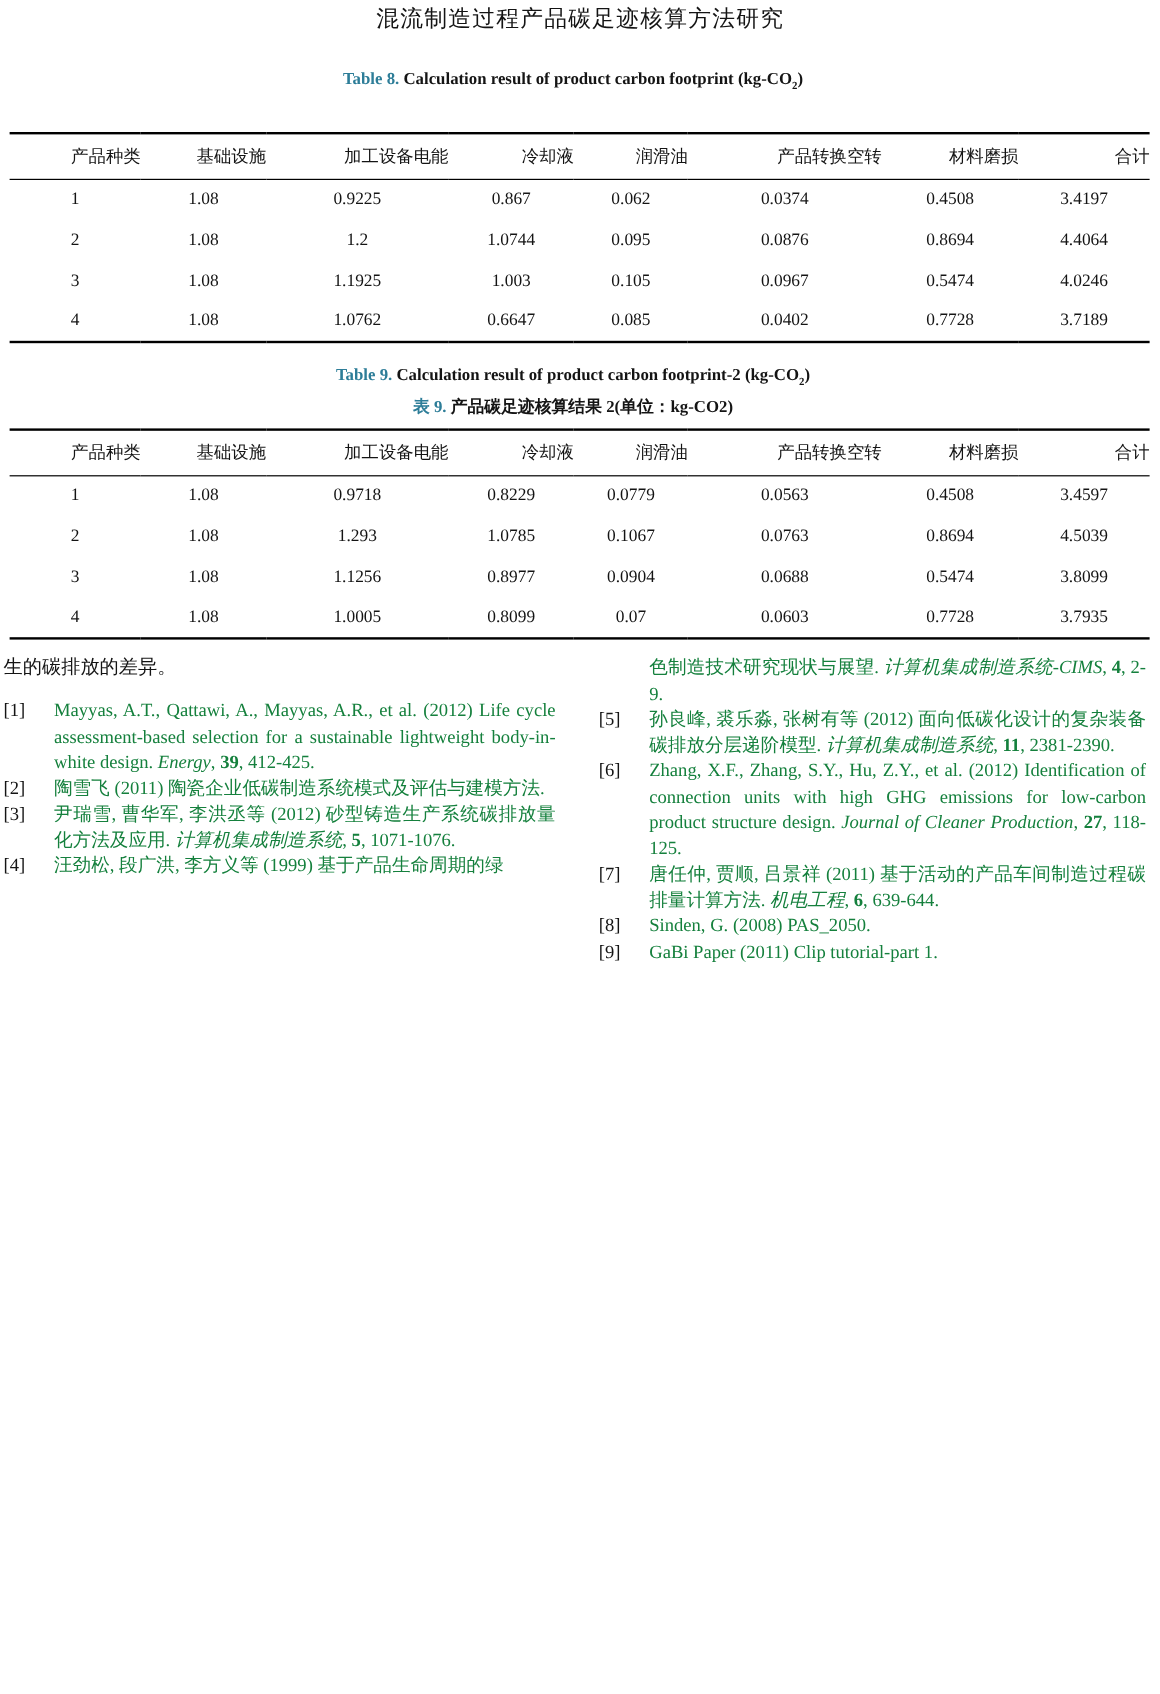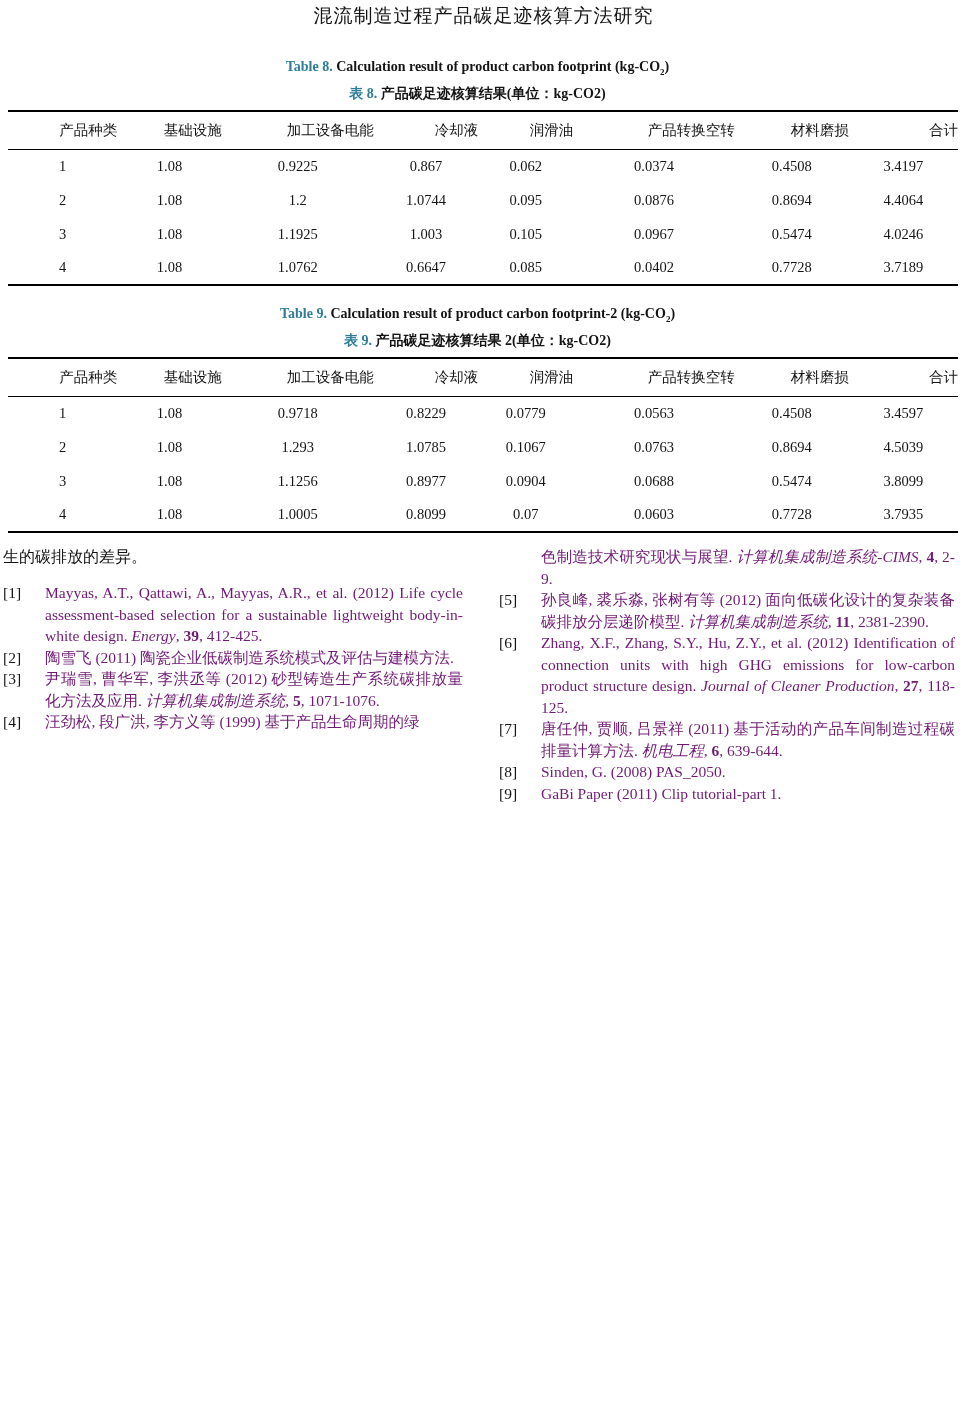--- a/index.html
+++ b/index.html
@@ -59,42 +59,41 @@
   }
   .ref-list { margin-top:14px; }
   .col-right .ref-list { margin-top:0; }
   .ref-item { display:flex; align-items:flex-start; }
   .ref-label {
     flex:0 0 42px;
     font-size:15.5px; line-height:21.5px; color:#141414;
   }
   .ref-text {
     flex:1;
-    font-size:15.5px; line-height:21.5px; color:#701a75;
+    font-size:15.5px; line-height:21.5px; color:#15803d;
     text-align:justify;
     font-family:Liberation Serif, serif;
   }
 
   .footer {
     position:absolute; left:3px; right:4px; top:1390px; height:22px;
     display:flex; justify-content:space-between; align-items:flex-end;
   }
   .page-number { font-size:16px; color:#141414; }
   .open-access { font-size:12px; font-weight:bold; color:#1d4ed8; letter-spacing:0.3px; }
 </style>
 </head>
 <body>
 
 <div class="page">
 
   <div class="doc-title">混流制造过程产品碳足迹核算方法研究</div>
 
   <div class="caption-block caption-t8">
     <div class="cap-line"><span class="cap-label">Table 8. </span><span>Calculation result of product carbon footprint (kg-CO</span><sub>2</sub><span>)</span></div>
-    <div class="cap-line"><span class="cap-label">表 8. </span><span>产品碳足迹核算结果(单位：kg-CO2)</span></div>
   </div>
 
   <table class="data-table table-t8">
     <thead>
         <tr>
           <th class="col-c1">产品种类</th>
           <th class="col-c2">基础设施</th>
           <th class="col-c3">加工设备电能</th>
           <th class="col-c4">冷却液</th>
           <th class="col-c5">润滑油</th>

